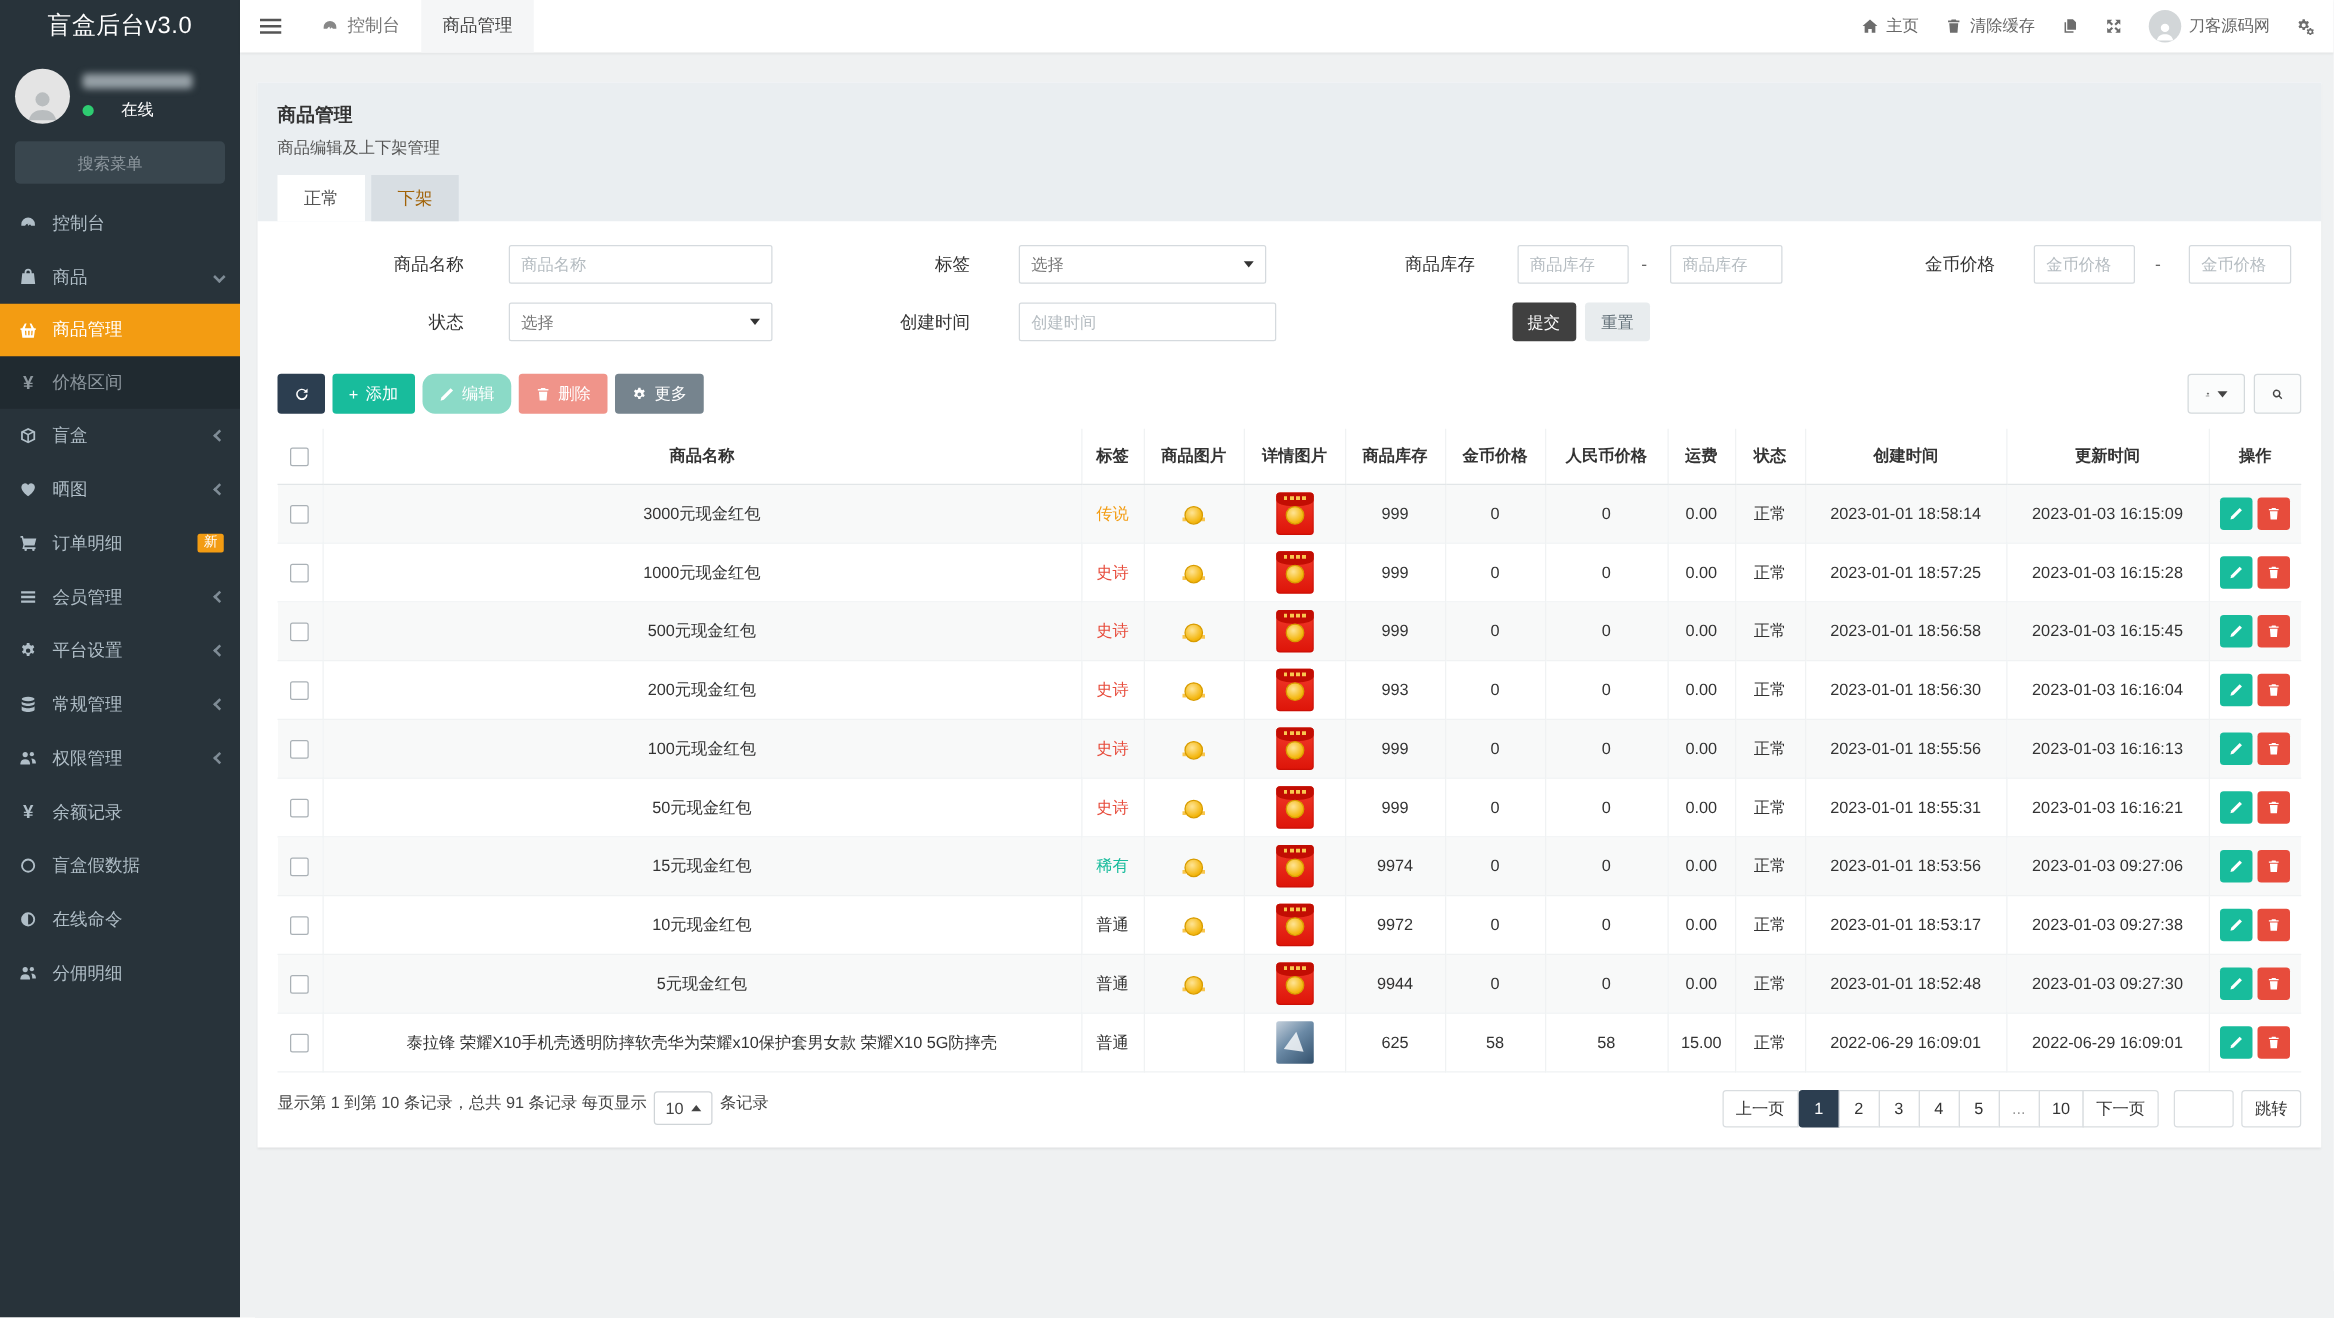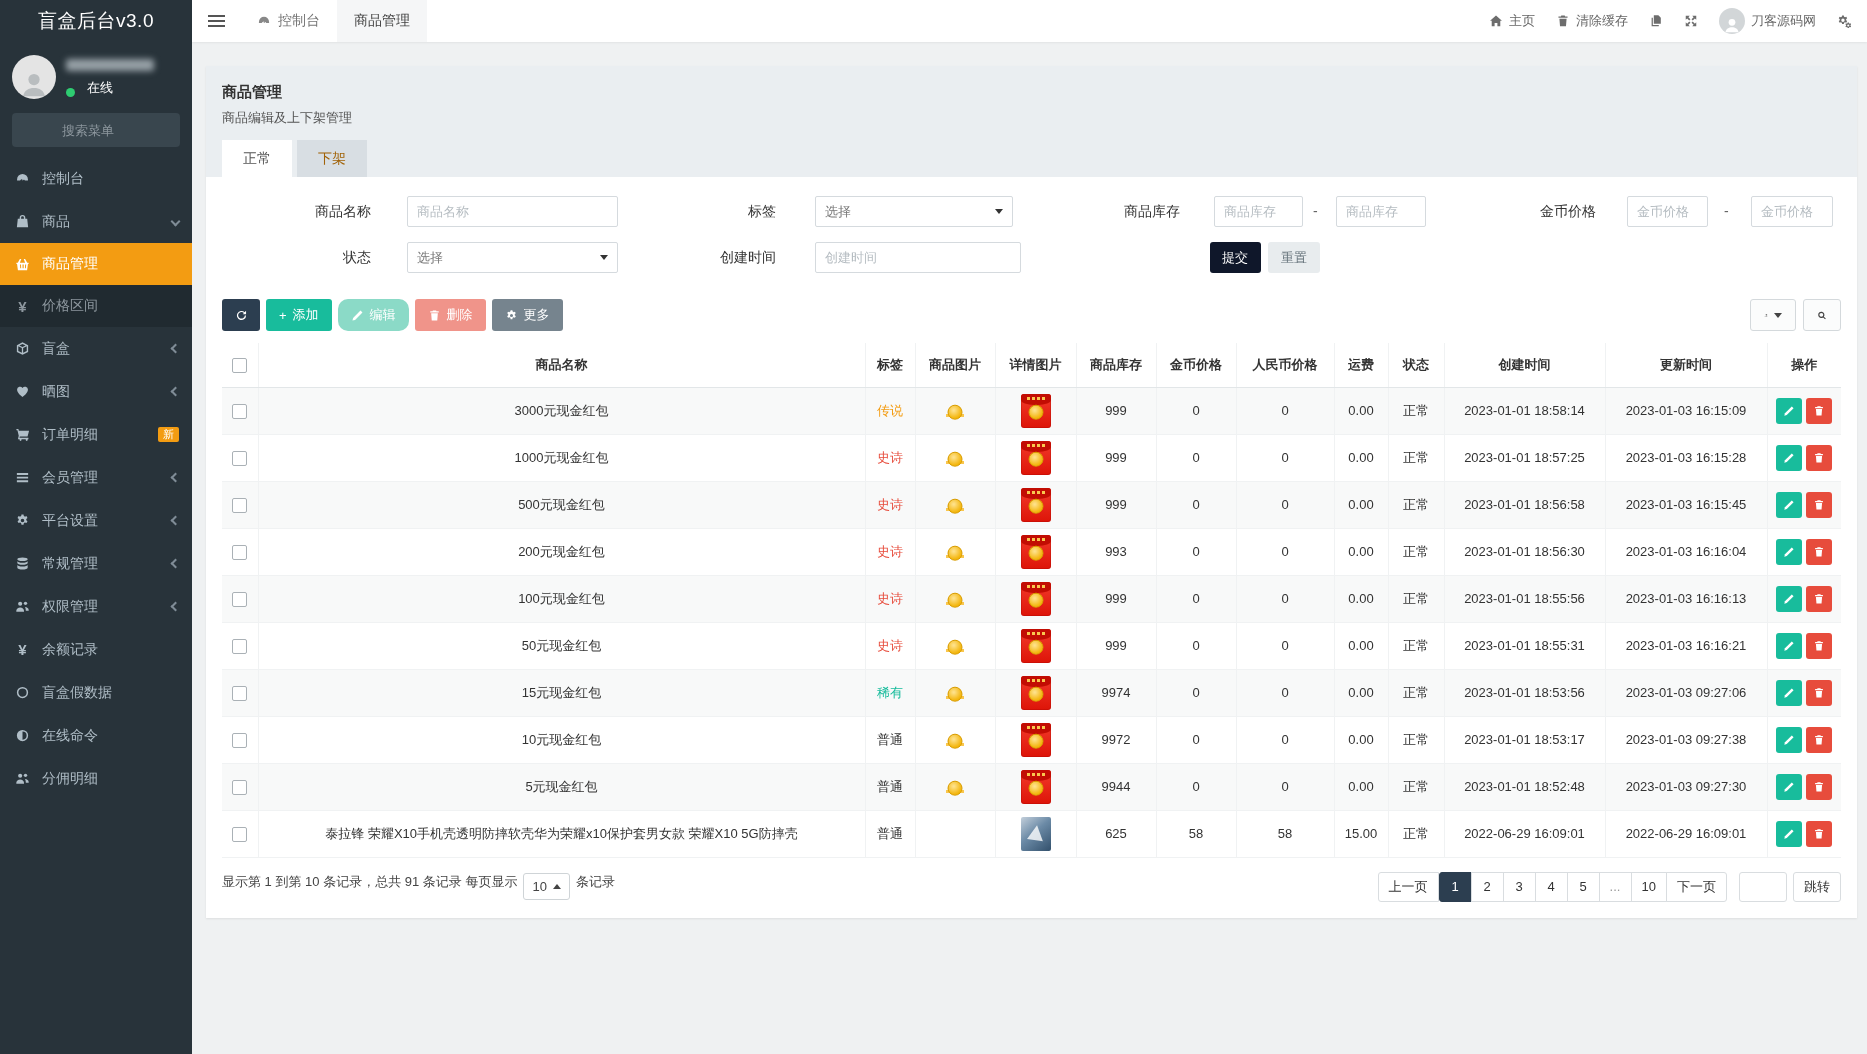--- a/index.html
+++ b/index.html
@@ -8,21 +8,21 @@
   .app { display:flex; width:100%; height:100%; }
 
   
   .sidebar { width:192px; min-width:192px; background:#28333a; height:100%; overflow:hidden; }
   .brand { height:42px; line-height:42px; text-align:center; color:#fff; font-size:19px; letter-spacing:.5px; }
   .user-panel { display:flex; padding:13px 12px 6px; gap:10px; align-items:flex-start; }
   .avatar-lg { width:44px; height:44px; border-radius:50%; background:#e4e4e4; display:flex; align-items:flex-end; justify-content:center; overflow:hidden; }
   .avatar-lg svg { width:30px; height:30px; fill:#b9bdbf; }
   .user-meta { padding-top:4px; }
   .blur-name { width:88px; height:12px; border-radius:3px; background:#96a0a6; filter:blur(3px); margin-bottom:8px; }
-  .online { display:flex; align-items:flex-end; gap:12px; color:#fff; font-size:13px; }
+  .online { display:flex; align-items:center; gap:22px; color:#fff; font-size:13px; }
   .dot { width:9px; height:9px; border-radius:50%; background:#2ecc71; }
   .search-box { margin:8px 12px 10px; background:#39464e; border-radius:4px; height:34px; display:flex; align-items:center;padding-left:40px; }
   .search-box input { flex:1; background:transparent; border:none; outline:none; color:#cfd8dc; font-size:13px; padding:0 10px; }
   .search-box input::placeholder { color:#8d979e; }
   .menu { list-style:none; font-size:14px; }
   .menu-item { height:43px; display:flex; align-items:center; gap:10px; padding:0 13px; color:#b0bec7; cursor:pointer; }
   .menu-item .mi-icon { width:19px; display:inline-flex; justify-content:center; align-items:center; }
   .menu-item .mi-icon svg { width:15px; height:15px; fill:currentColor; }
   .menu-item .yen { font-weight:bold; font-size:15px; font-style:normal; }
   .menu-item.active { background:#f39c12; color:#fff; }
@@ -61,21 +61,21 @@
 
   
   .filter { position:relative; height:108px; font-size:14px; }
   .f-label { position:absolute; text-align:right; color:#333; line-height:31px; }
   .f-input { position:absolute; height:31px; border:1px solid #d5dade; border-radius:2px; padding:0 9px; font-size:13px; color:#555; outline:none; font-family:inherit; }
   .f-input::placeholder { color:#b5bcc1; }
   .f-select { position:absolute; height:31px; border:1px solid #d5dade; border-radius:2px; background:#fff; display:flex; align-items:center; padding:0 9px; font-size:13px; color:#777; cursor:pointer; }
   .f-select .caret { margin-left:auto; width:0; height:0; border-left:4px solid transparent; border-right:4px solid transparent; border-top:5px solid #333; }
   .f-dash { position:absolute; line-height:31px; color:#666; }
   .f-btn { position:absolute; height:31px; border:none; border-radius:3px; font-size:13px; padding:0 13px; cursor:pointer; font-family:inherit; }
-  .f-submit { background:#0f172a; color:#fff;padding-left:12px; }
+  .f-submit { background:#404040; color:#fff;padding-left:12px; }
   .f-reset { background:#e8ecee; color:#65727a; }
 
   
   .toolbar { margin-top:14px; display:flex; align-items:center; gap:6px; }
   .tbtn { height:32px; border:none; border-radius:3px; color:#fff; font-size:13px; padding:0 13px; display:inline-flex; align-items:center; gap:6px; cursor:pointer; font-family:inherit; }
   .tbtn svg { width:13px; height:13px; fill:#fff; }
   .tbtn.refresh { background:#2c3e50; width:38px; padding:0; justify-content:center; }
   .tbtn.add { background:#18bc9c; }
   .tbtn.edit { background:#8bdac7;border-radius:10px; }
   .tbtn.del { background:#f0948a; }

